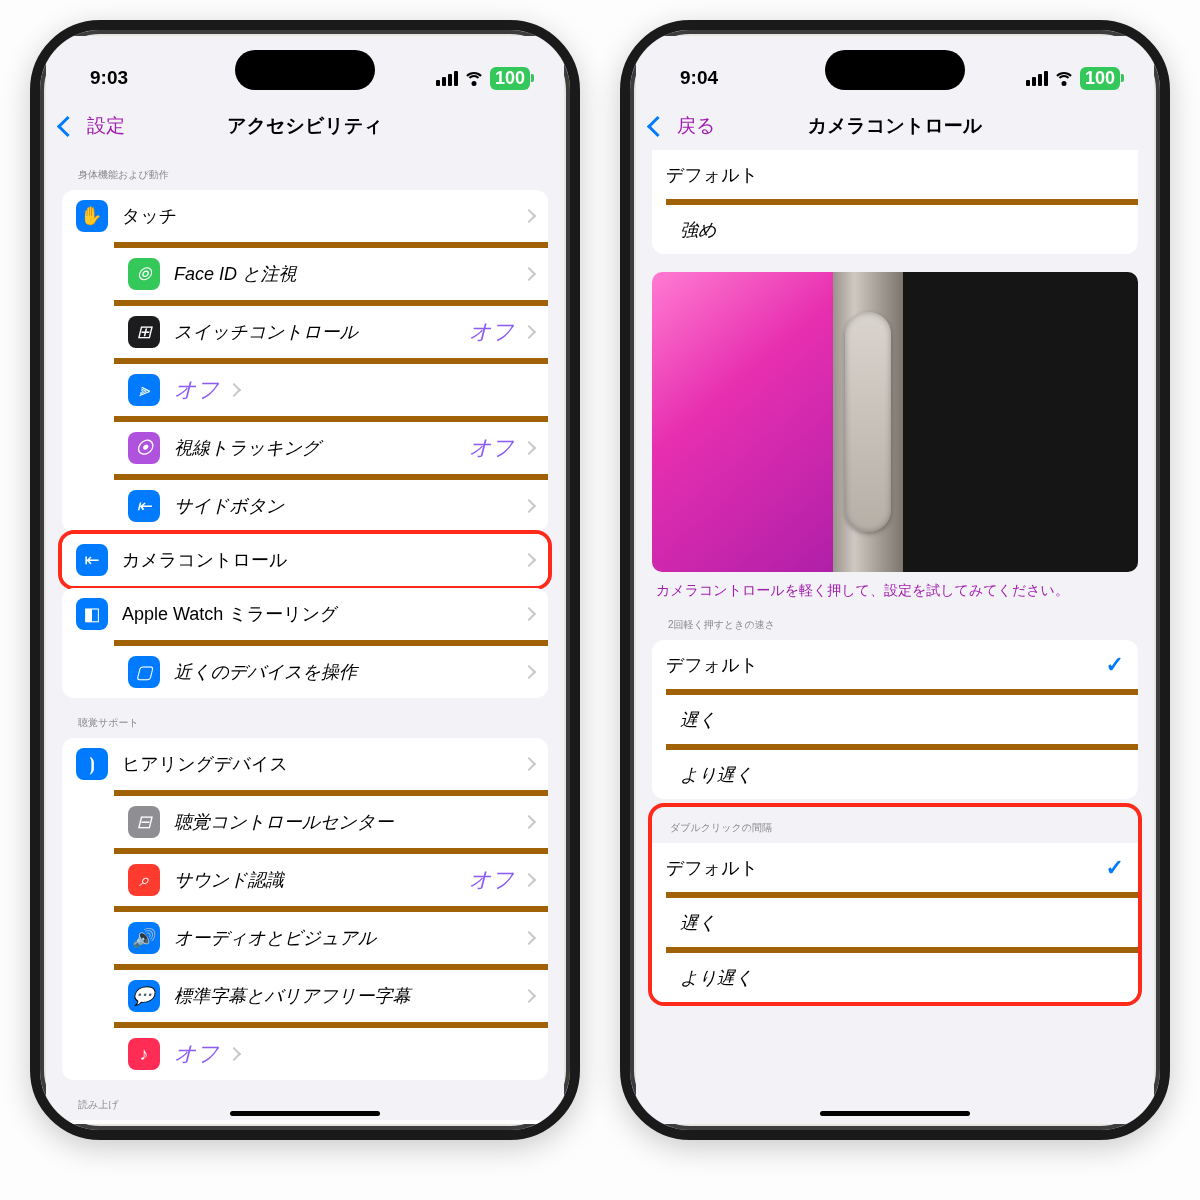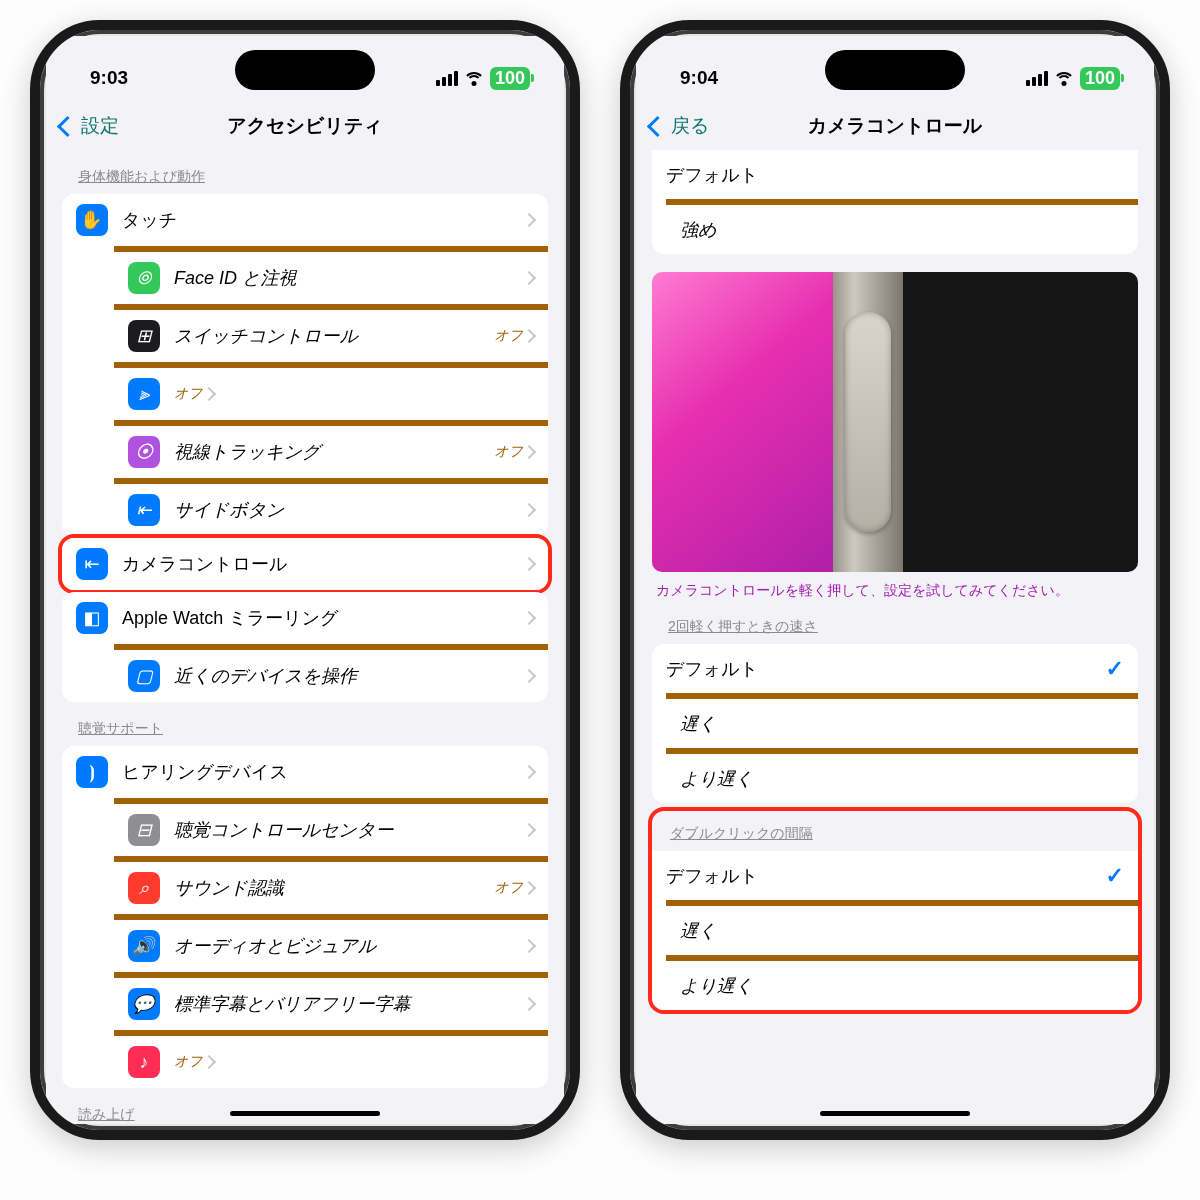--- a/index.html
+++ b/index.html
@@ -72,46 +72,46 @@
     background:#34c759; color:#fff; font-size:18px; font-weight:700;
     padding:1px 5px; border-radius:6px; position:relative;
   }
   .batt::after{content:"";position:absolute;right:-4px;top:50%;transform:translateY(-50%);width:3px;height:8px;background:#34c759;border-radius:0 2px 2px 0;}
   .navbar {
     display:flex; align-items:center; justify-content:center;
     height:48px; position:relative; background:#f2f2f7;
   }
   .navbar .title { font-size:19px; font-weight:600;}
   .back {
-    position:absolute; left:14px; display:flex; align-items:center; gap:2px;
-    color:#0f766e; font-size:19px;
+    position:absolute; left:14px; display:flex; align-items:center; gap:8px;
+    color:#a21caf; font-size:19px;
   }
   .chev-l {
     width:12px;height:12px;border-left:3px solid #007aff;border-bottom:3px solid #007aff;
     transform:rotate(45deg); margin-right:4px;
   }
   .section-header {
-    font-size:14px; color:#8a8a8e; padding:18px 32px 8px;text-decoration:underline;
+    font-size:10px; color:#8a8a8e; padding:18px 32px 8px;
   }
   .group {
     margin:0 16px; background:#fff; border-radius:12px; overflow:hidden;
   }
   .row {
     display:flex; align-items:center; padding:10px 14px; min-height:29px; position:relative;
   }
   .row + .row { border-top:6px solid #a16207; margin-left:52px;font-style:italic;}
   .row.no-icon + .row.no-icon { margin-left:14px;}
   .row.no-icon + .row.no-icon::before{content:"";position:absolute;top:0;left:0;right:0;height:1px;}
   .app-icon {
     width:32px;height:32px;border-radius:8px;
     display:flex;align-items:center;justify-content:center;
     color:#fff;font-size:18px;flex-shrink:0;margin-right:14px;
   }
   .row .label { flex:1; font-size:18px; color:#000;}
-  .row .value { font-size:14px; color:#a16207; margin-right:1px;}
+  .row .value { font-size:22px; color:#8b5cf6; margin-right:10px;}
   .chev-r {
     width:8px;height:8px;border-right:2.5px solid #c7c7cc;border-top:2.5px solid #c7c7cc;
     transform:rotate(45deg);
   }
   .check { color:#007aff; font-size:22px; font-weight:600;}
   .highlight-red {
     border:4px solid #ff2a1a; border-radius:16px; margin:0 12px;
   }
   .highlight-red .group{margin:0;border-radius:12px;}
   

